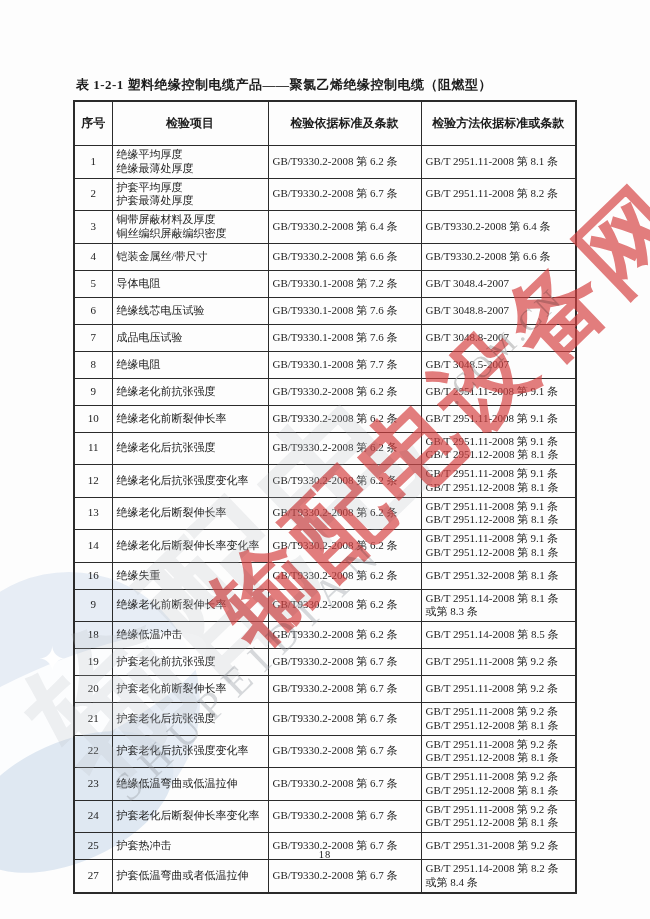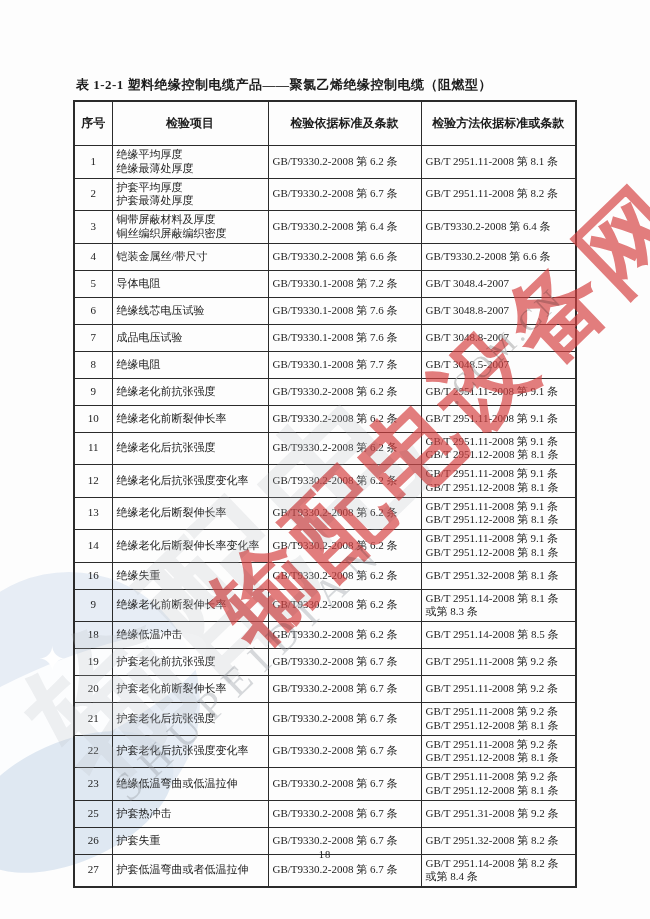--- a/index.html
+++ b/index.html
@@ -441,44 +441,45 @@
             <td class="c-basis">
               <div>GB/T9330.2-2008 第 6.7 条</div>
             </td>
             <td class="c-method">
               <div>GB/T 2951.11-2008 第 9.2 条</div>
               <div>GB/T 2951.12-2008 第 8.1 条</div>
             </td>
           </tr>
           <tr>
             <td class="c-no">
+              <div>24</div>
+            </td>
+            <td class="c-item">
+              <div>护套老化后断裂伸长率变化率</div>
+            </td>
+            <td class="c-basis">
+              <div>GB/T9330.2-2008 第 6.7 条</div>
+            </td>
+            <td class="c-method">
+              <div>GB/T 2951.11-2008 第 9.2 条</div>
+              <div>GB/T 2951.12-2008 第 8.1 条</div>
+            </td>
+          </tr>
+          <tr>
+            <td class="c-no">
               <div>25</div>
             </td>
             <td class="c-item">
               <div>护套热冲击</div>
             </td>
             <td class="c-basis">
               <div>GB/T9330.2-2008 第 6.7 条</div>
             </td>
             <td class="c-method">
               <div>GB/T 2951.31-2008 第 9.2 条</div>
-            </td>
-          </tr>
-          <tr>
-            <td class="c-no">
-              <div>26</div>
-            </td>
-            <td class="c-item">
-              <div>护套失重</div>
-            </td>
-            <td class="c-basis">
-              <div>GB/T9330.2-2008 第 6.7 条</div>
-            </td>
-            <td class="c-method">
-              <div>GB/T 2951.32-2008 第 8.2 条</div>
             </td>
           </tr>
           <tr>
             <td class="c-no">
               <div>27</div>
             </td>
             <td class="c-item">
               <div>护套低温弯曲或者低温拉伸</div>
             </td>
             <td class="c-basis">

